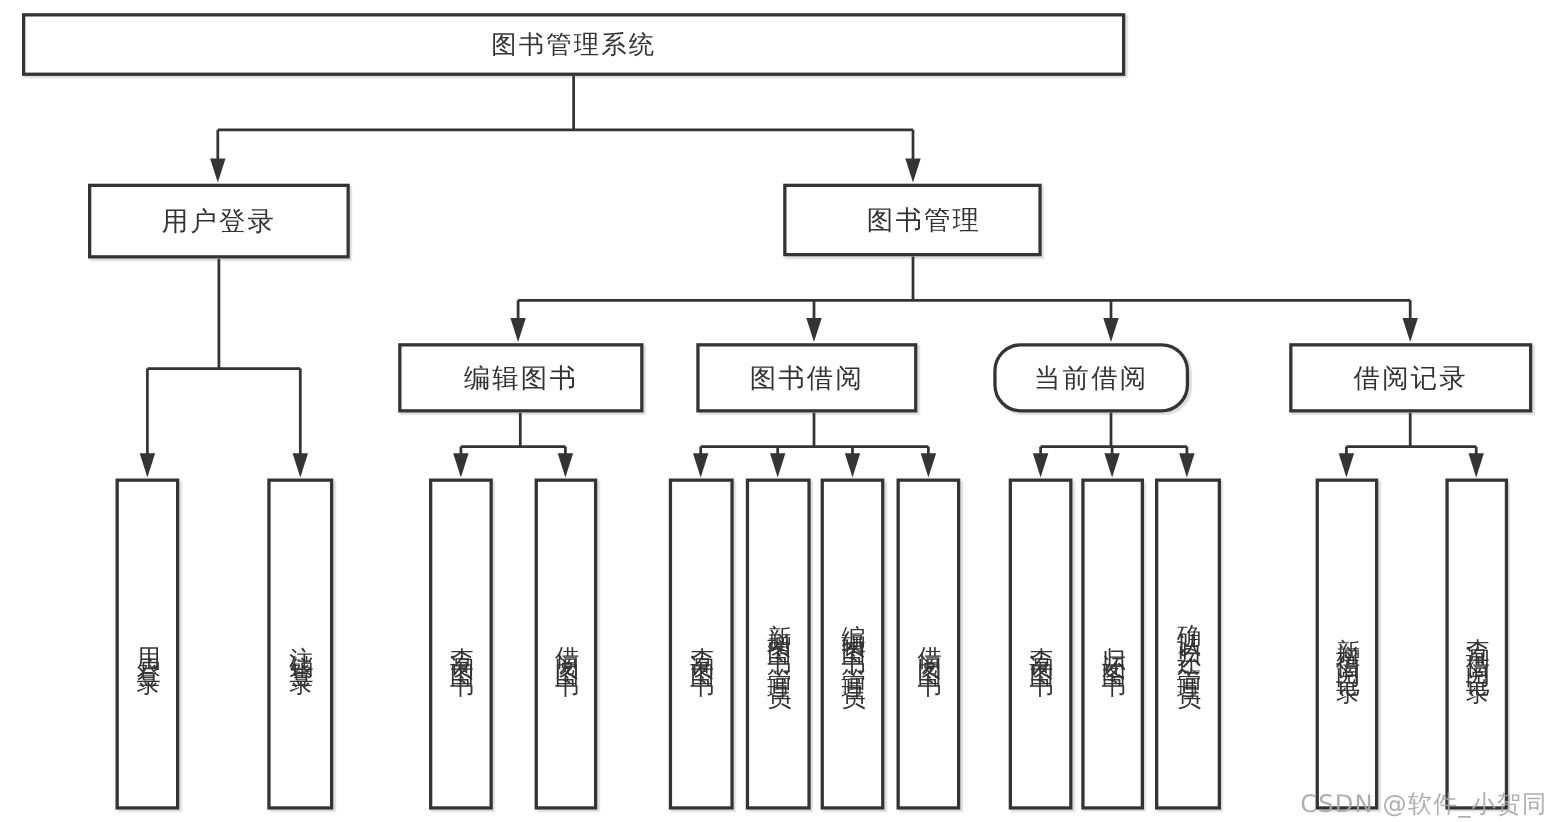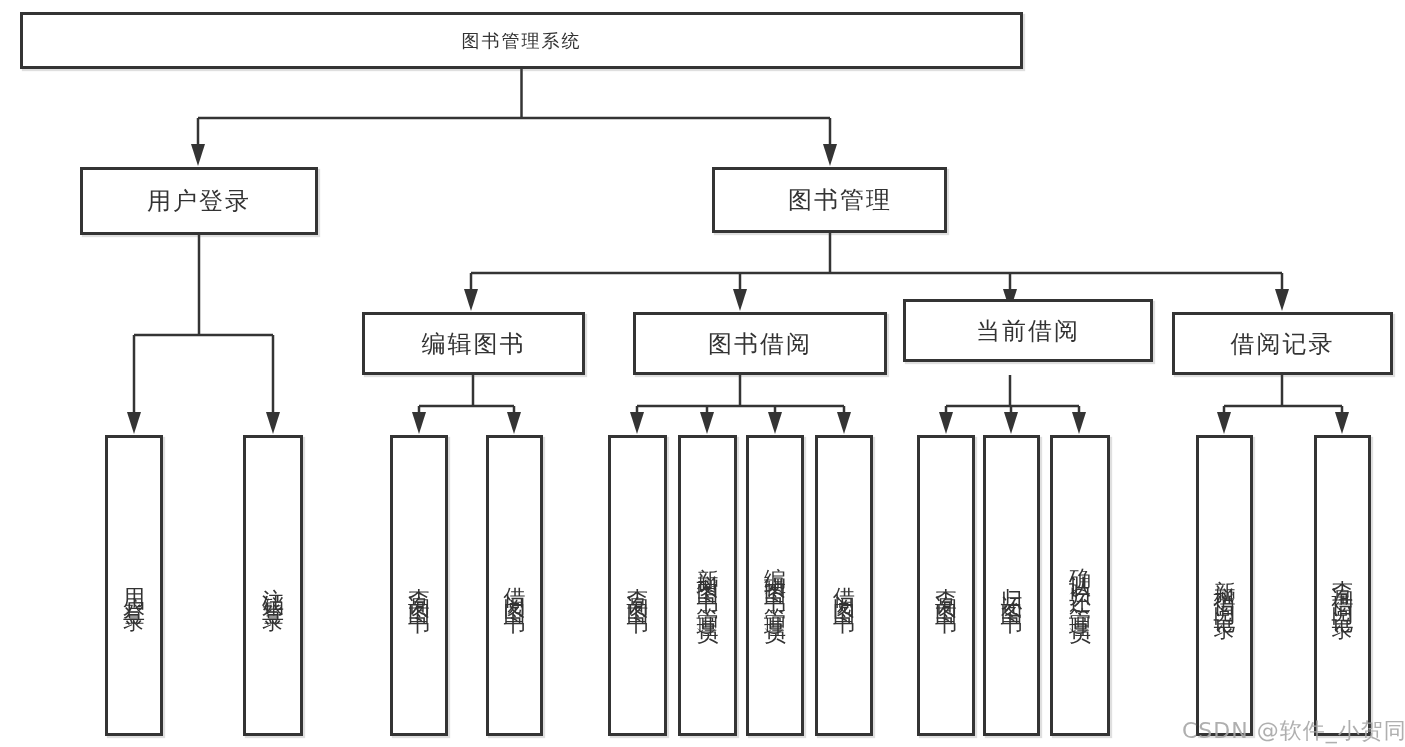--- a/index.html
+++ b/index.html
@@ -31,21 +31,21 @@
     align-items: center;
     justify-content: center;
     box-shadow: 2px 2px 1px rgba(80,80,80,0.18);
   }
   .box.h {
     font-size: 24px;
     letter-spacing: 2px;
     white-space: nowrap;
   }
   .box.title {
-    font-size: 18px;
+    font-size: 23px;
     font-family: Liberation Mono, monospace;
   }
   .box.v {
     writing-mode: vertical-rl;
     font-size: 22px;
     letter-spacing: 8px;
     line-height: 1;
   }
   .watermark {
     position: absolute;
@@ -54,22 +54,22 @@
     font-size: 22px;
     color: rgba(168,168,168,0.92);
     white-space: nowrap;
     letter-spacing: 1px;
   }
   
   #n-root      { left: 20px;   top: 12px;  width: 1003px; height: 57px; }
   #n-login-br  { left: 80px;   top: 167px; width: 238px;  height: 68px; }
   #n-mgmt      { left: 712px;  top: 167px; width: 235px;  height: 66px; padding-left: 21px; }
   #n-rec       { left: 362px;  top: 312px; width: 223px;  height: 63px; }
-  #n-bor       { left: 633px;  top: 312px; width: 254px;  height: 63px; }
-  #n-cur       { left: 903px;  top: 299px; width: 250px;  height: 63px; }
+  #n-bor       { left: 633px;  top: 312px; width: 201px;  height: 63px; }
+  #n-cur       { left: 903px;  top: 312px; width: 178px;  height: 63px; border-radius: 25px; }
   #n-recd      { left: 1172px; top: 312px; width: 221px;  height: 63px; }
   #n-login     { left: 105px;  top: 435px; width: 58px;   height: 301px; }
   #n-logout    { left: 243px;  top: 435px; width: 60px;   height: 301px; }
   #n-rec1      { left: 390px;  top: 435px; width: 58px;   height: 301px; }
   #n-rec2      { left: 486px;  top: 435px; width: 57px;   height: 301px; }
   #n-bor1      { left: 608px;  top: 435px; width: 59px;   height: 301px; }
   #n-bor2      { left: 678px;  top: 435px; width: 59px;   height: 301px; }
   #n-bor3      { left: 746px;  top: 435px; width: 58px;   height: 301px; }
   #n-bor4      { left: 815px;  top: 435px; width: 58px;   height: 301px; }
   #n-cur1      { left: 917px;  top: 435px; width: 58px;   height: 301px; }

